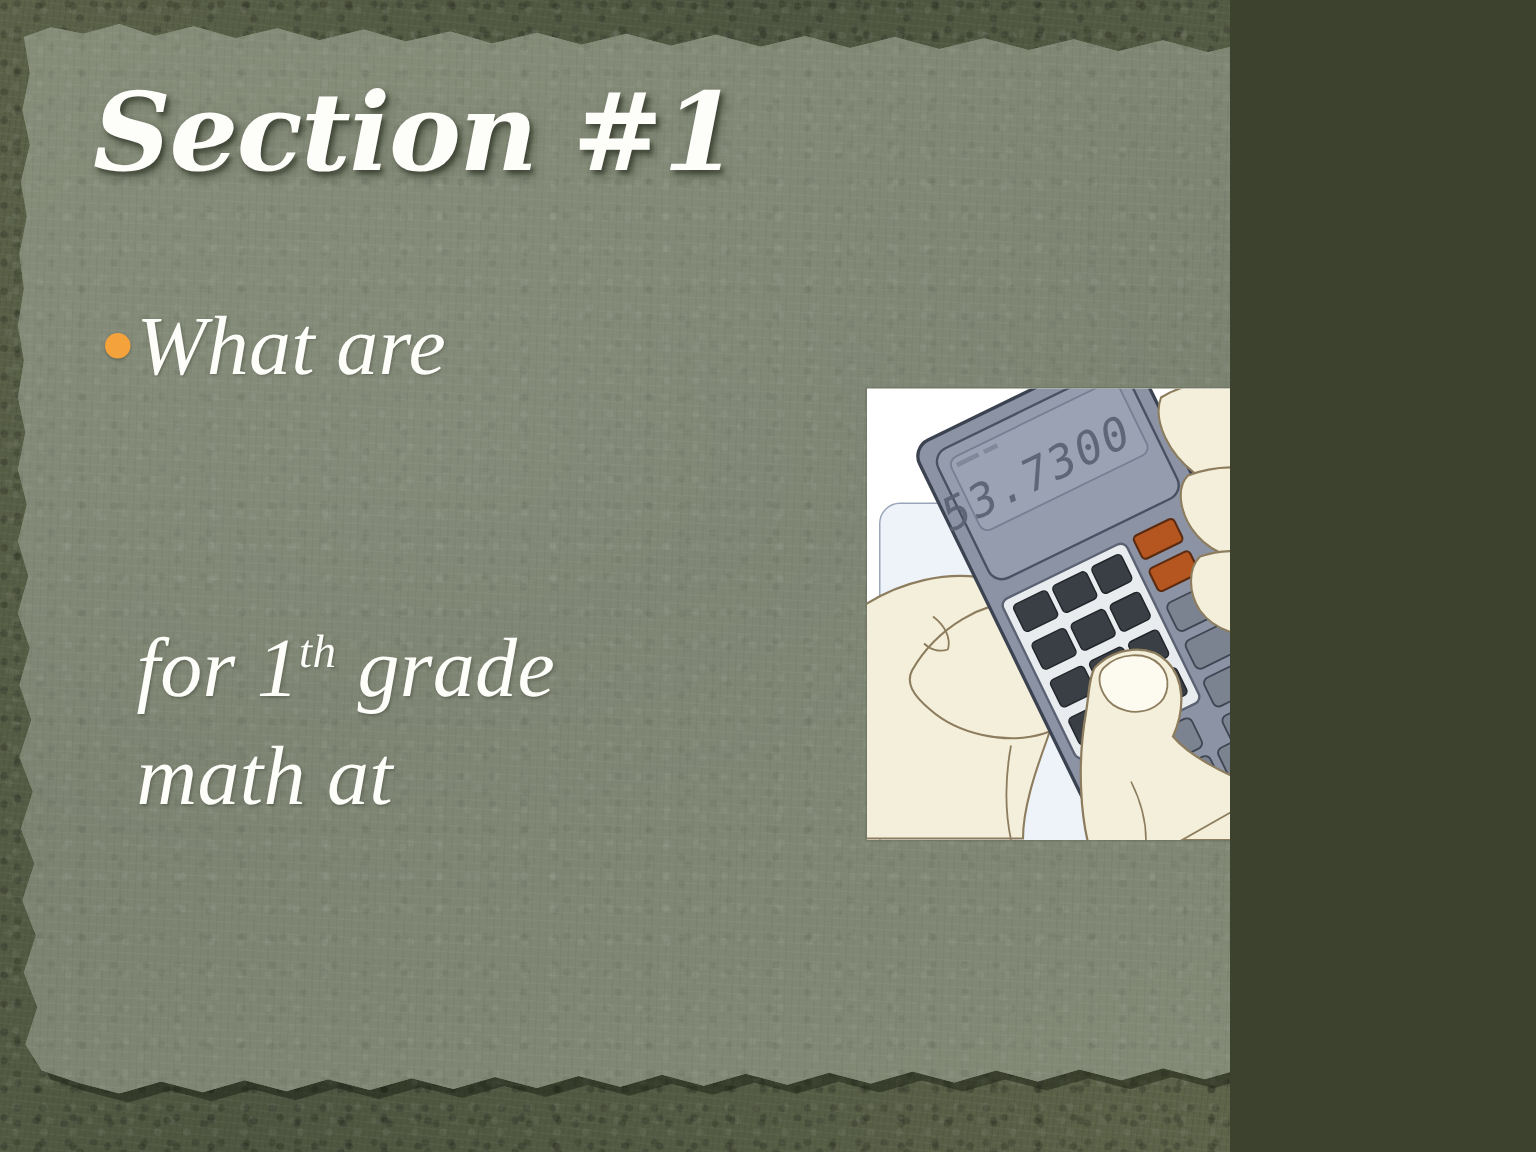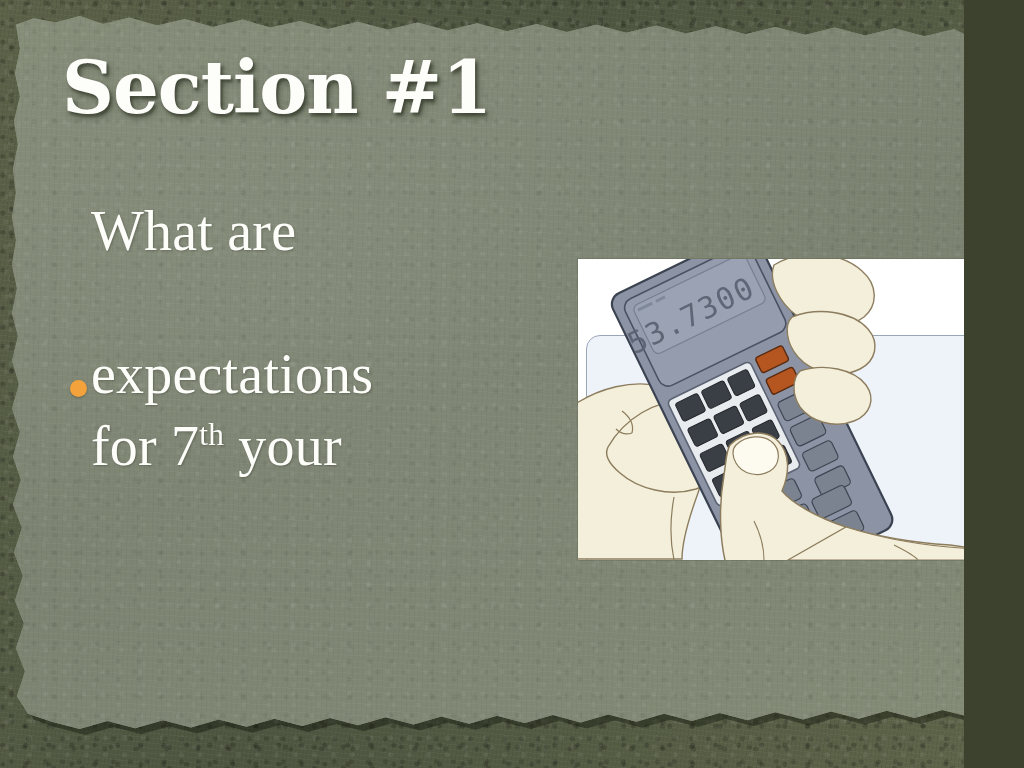--- a/index.html
+++ b/index.html
@@ -3,26 +3,27 @@
 <meta charset="utf-8">
 <title>Slide</title>
 <style>
   html, body {
     margin: 0;
     padding: 0;
     background: #3d422f;
   }
   #slide {
     position: relative;
-    width: 964px;
+    width: 820px;
     height: 768px;
     overflow: hidden;
     font-family: "Liberation Serif", serif;
     background-color: #c2410c;
     user-select: none;
+    font-style: italic;
   }
 
   
   .bg-outer {
     position: absolute;
     inset: 0;
     background-color: #575e44;
     background-image:
       radial-gradient(circle at 12% 22%, rgba(0,0,0,.18) 0 2px, transparent 3px),
       radial-gradient(circle at 38% 74%, rgba(0,0,0,.16) 0 2px, transparent 3px),
@@ -124,21 +125,21 @@
 
   
   .body-block {
     position: absolute;
     left: 70px;
     top: 196px;
     width: 430px;
   }
   .bullet-row {
     display: flex;
-    align-items: center;
+    align-items: flex-start;
   }
   .bullet-dot {
     flex: 0 0 auto;
     width: 17px;
     height: 17px;
     border-radius: 50%;
     background: #f3a23c;
     margin-top: 26px;
     margin-right: 4px;
     box-shadow: 0 1px 2px rgba(40,44,30,.35);
@@ -193,23 +194,23 @@
     <span>Section</span>
     <span class="t-hash">#1</span>
   </div>
 
   <div class="body-block">
     <div class="bullet-row">
       <span class="bullet-dot"></span>
       <div class="bullet-text">
         <span>What are</span><br>
         <br>
-        <span>expectations</span><br>
-        <span>for 7</span><sup>th</sup><span> your</span><br>
         <br>
+        <span>for 1</span><sup>th</sup><span> grade</span><br>
+        <span>math at</span><br>
       </div>
     </div>
   </div>
 
   <div class="pic">
     <div class="blue-panel"></div>
 
     <svg width="400" height="301" viewBox="0 0 400 301">
       <defs>
         <clipPath id="picClip">

